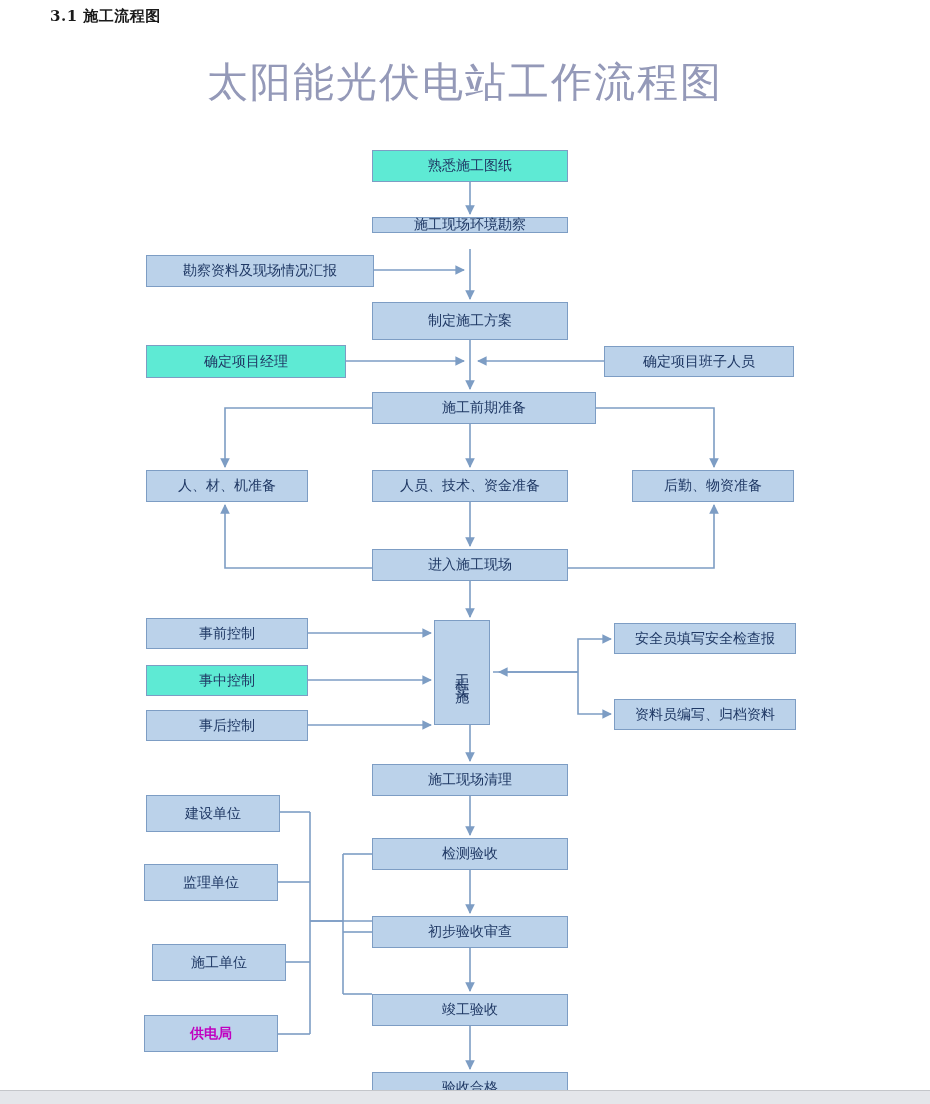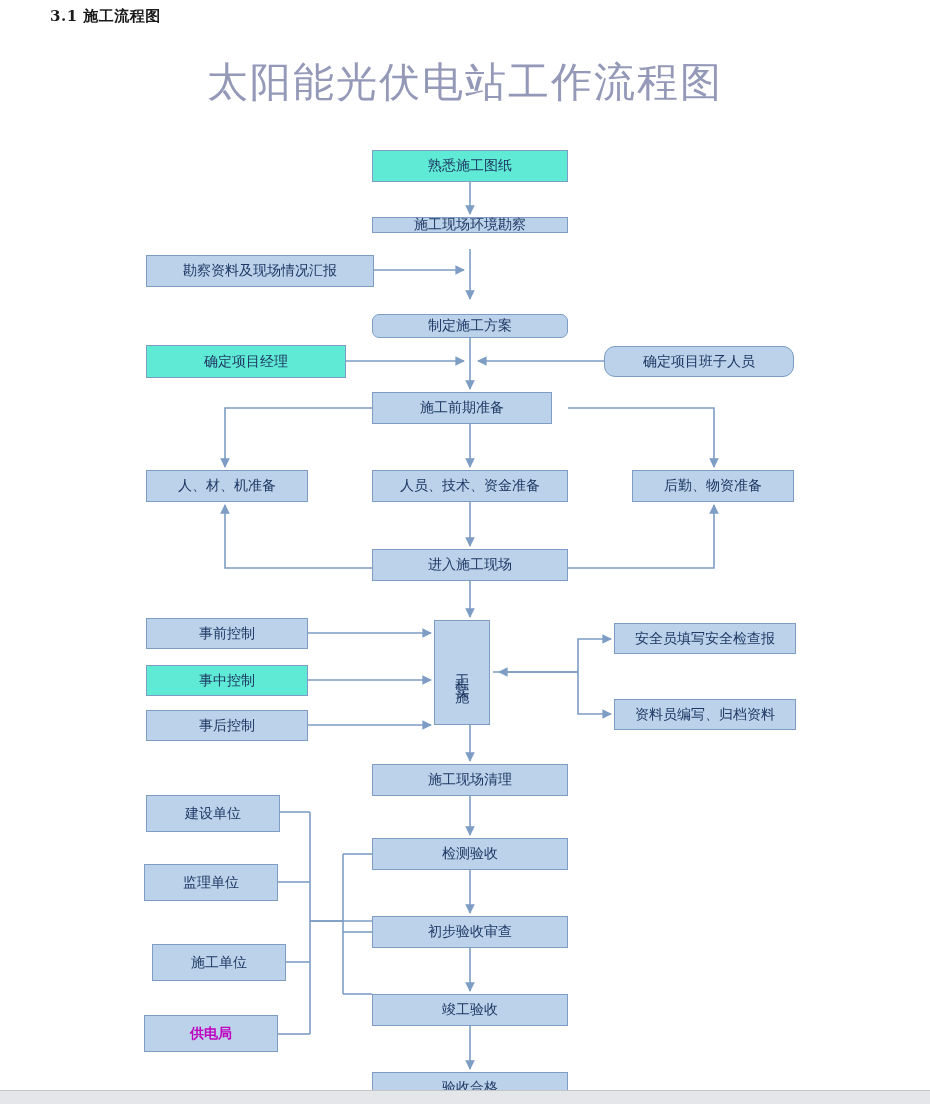--- a/index.html
+++ b/index.html
@@ -134,27 +134,27 @@
       <path d="M310,921 L372,921"></path>
     </g>
   </svg>
 
   <div class="node dark" style="left:372px;top:150px;width:196px;height:32px;">熟悉施工图纸</div>
 
   <div class="node" style="left:372px;top:217px;width:196px;height:16px;">施工现场环境勘察</div>
 
   <div class="node" style="left:146px;top:255px;width:228px;height:32px;">勘察资料及现场情况汇报</div>
 
-  <div class="node" style="left:372px;top:314px;width:196px;height:24px;border-radius:7px;">制定施工方案</div>
+  <div class="node" style="left:372px;top:302px;width:196px;height:38px;">制定施工方案</div>
 
   <div class="node dark" style="left:146px;top:345px;width:200px;height:33px;">确定项目经理</div>
 
-  <div class="node" style="left:604px;top:346px;width:190px;height:31px;border-radius:11px;">确定项目班子人员</div>
+  <div class="node" style="left:604px;top:346px;width:190px;height:31px;">确定项目班子人员</div>
 
-  <div class="node" style="left:372px;top:392px;width:180px;height:32px;">施工前期准备</div>
+  <div class="node" style="left:372px;top:392px;width:224px;height:32px;">施工前期准备</div>
 
   <div class="node" style="left:146px;top:470px;width:162px;height:32px;">人、材、机准备</div>
 
   <div class="node" style="left:372px;top:470px;width:196px;height:32px;">人员、技术、资金准备</div>
 
   <div class="node" style="left:632px;top:470px;width:162px;height:32px;">后勤、物资准备</div>
 
   <div class="node" style="left:372px;top:549px;width:196px;height:32px;">进入施工现场</div>
 
   <div class="node" style="left:146px;top:618px;width:162px;height:31px;">事前控制</div>

